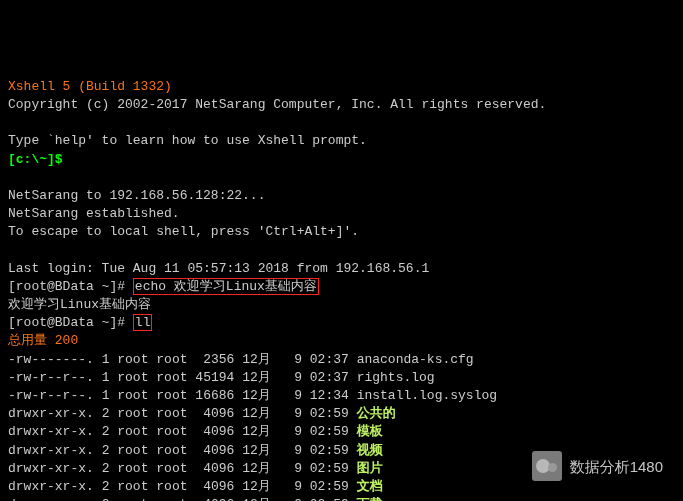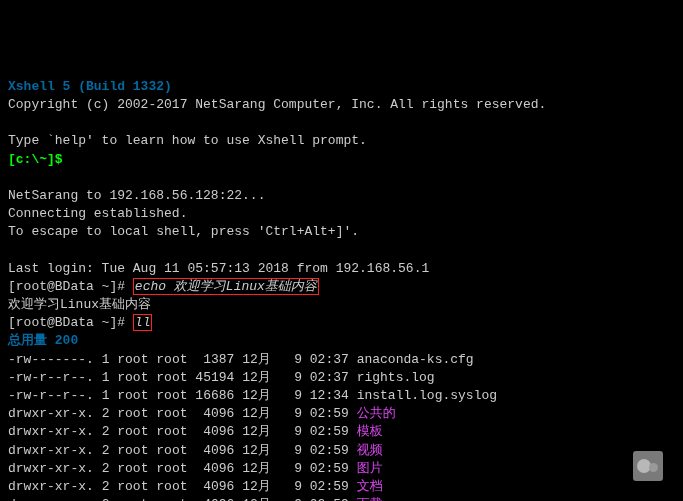--- a/index.html
+++ b/index.html
@@ -10,24 +10,24 @@
     font-family: "Consolas", "Courier New", monospace;
     font-size: 13px;
     line-height: 1.4;
     width: 683px;
     height: 501px;
     box-sizing: border-box;
     white-space: pre;
     overflow: hidden;
     position: relative;
   }
-  .bold { font-weight: bold; color: #0369a1; }
+  .bold { font-weight: normal; color: #f97316; }
   .green { color: #00ff00; font-weight: bold; }
-  .blue { color: #d946ef; font-weight: normal; }
-  .redbox { border: 1px solid #ff2222; padding: 0 1px; font-style: italic; }
+  .blue { color: #bef264; font-weight: bold; }
+  .redbox { border: 1px solid #ff2222; padding: 0 1px; }
   .watermark {
     position: absolute;
     right: 20px;
     bottom: 20px;
     display: flex;
     align-items: center;
     gap: 8px;
     color: #ddd;
     font-family: "Microsoft YaHei", sans-serif;
     font-size: 15px;
@@ -61,39 +61,40 @@
 
 
 
 <div><span class="bold">Xshell 5 (Build 1332)</span>
 <span>Copyright (c) 2002-2017 NetSarang Computer, Inc. All rights reserved.</span>
 
 <span>Type `help' to learn how to use Xshell prompt.</span>
 <span class="green">[</span><span class="green">c:\~</span><span class="green">]$ </span>
 
 <span>NetSarang to 192.168.56.128:22...</span>
-<span>Connecting established.</span>
+<span>NetSarang established.</span>
 <span>To escape to local shell, press 'Ctrl+Alt+]'.</span>
 
 <span>Last login: Tue Aug 11 05:57:13 2018 from 192.168.56.1</span>
 <span>[root@BData ~]# </span><span class="redbox">echo 欢迎学习Linux基础内容</span>
 <span>欢迎学习Linux基础内容</span>
 <span>[root@BData ~]# </span><span class="redbox">ll</span>
 <span class="bold">总用量 200</span>
-<div id="listing"><span>-rw-------.</span> <span>1</span> <span>root</span> <span>root</span> <span> 1387</span> <span>12月</span>  <span> 9</span> <span>02:37</span> <span class="">anaconda-ks.cfg</span>
+<div id="listing"><span>-rw-------.</span> <span>1</span> <span>root</span> <span>root</span> <span> 2356</span> <span>12月</span>  <span> 9</span> <span>02:37</span> <span class="">anaconda-ks.cfg</span>
 <span>-rw-r--r--.</span> <span>1</span> <span>root</span> <span>root</span> <span>45194</span> <span>12月</span>  <span> 9</span> <span>02:37</span> <span class="">rights.log</span>
 <span>-rw-r--r--.</span> <span>1</span> <span>root</span> <span>root</span> <span>16686</span> <span>12月</span>  <span> 9</span> <span>12:34</span> <span class="">install.log.syslog</span>
 <span>drwxr-xr-x.</span> <span>2</span> <span>root</span> <span>root</span> <span> 4096</span> <span>12月</span>  <span> 9</span> <span>02:59</span> <span class="blue">公共的</span>
 <span>drwxr-xr-x.</span> <span>2</span> <span>root</span> <span>root</span> <span> 4096</span> <span>12月</span>  <span> 9</span> <span>02:59</span> <span class="blue">模板</span>
 <span>drwxr-xr-x.</span> <span>2</span> <span>root</span> <span>root</span> <span> 4096</span> <span>12月</span>  <span> 9</span> <span>02:59</span> <span class="blue">视频</span>
 <span>drwxr-xr-x.</span> <span>2</span> <span>root</span> <span>root</span> <span> 4096</span> <span>12月</span>  <span> 9</span> <span>02:59</span> <span class="blue">图片</span>
 <span>drwxr-xr-x.</span> <span>2</span> <span>root</span> <span>root</span> <span> 4096</span> <span>12月</span>  <span> 9</span> <span>02:59</span> <span class="blue">文档</span>
 <span>drwxr-xr-x.</span> <span>2</span> <span>root</span> <span>root</span> <span> 4096</span> <span>12月</span>  <span> 9</span> <span>02:59</span> <span class="blue">下载</span>
          
          
 </div></div>
 
 <div class="watermark">
   <div class="wm-icon"></div>
+  <span>数据分析1480</span>
 </div>
 
 
 
 
 </body></html>

